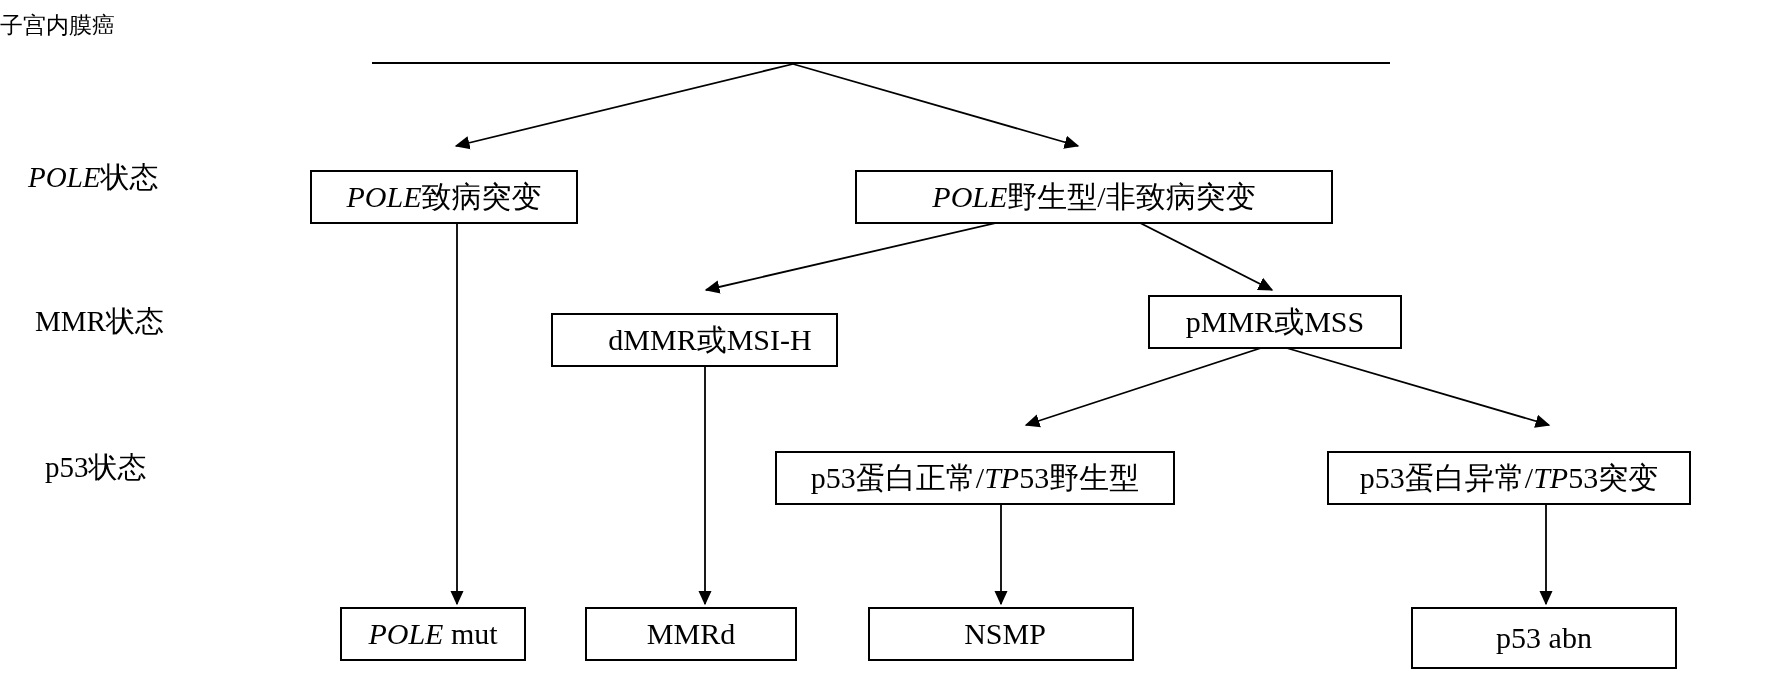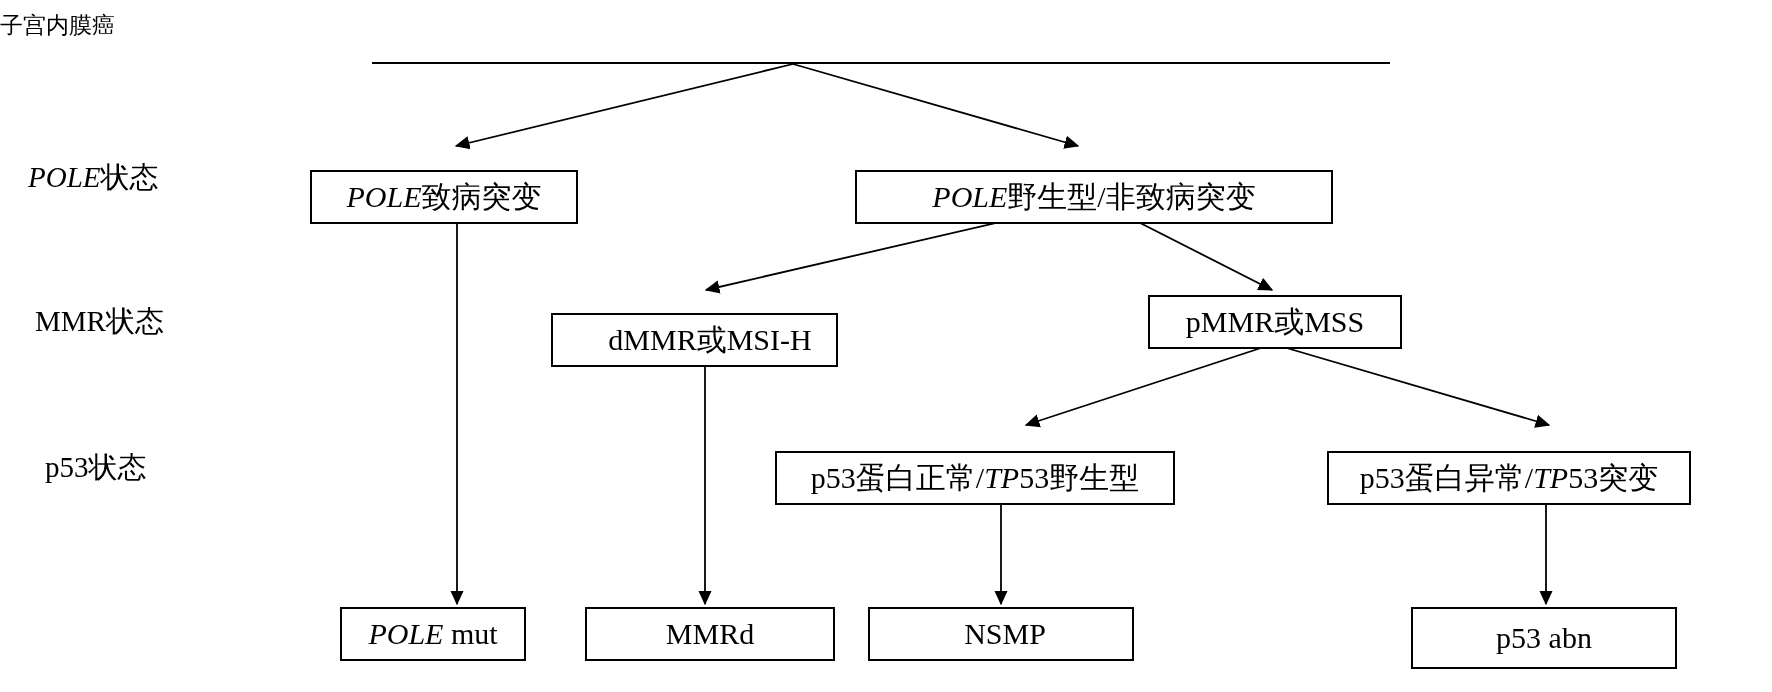--- a/index.html
+++ b/index.html
@@ -126,21 +126,21 @@
   </div>
 
   <div class="node-box" style="left:1327px; top:451px; width:364px; height:54px;">
     <span class="node-text"><span>p53蛋白异常/</span><span class="ital">TP</span><span>53突变</span></span>
   </div>
 
   <div class="node-box" style="left:320px; top:607px; width:186px; height:54px;margin-left:20px;">
     <span class="node-text"><span class="ital">POLE</span><span> mut</span></span>
   </div>
 
-  <div class="node-box" style="left:585px; top:607px; width:250px; height:54px;">
+  <div class="node-box" style="left:585px; top:607px; width:212px; height:54px;">
     <span class="node-text">MMRd</span>
   </div>
 
   <div class="node-box" style="left:868px; top:607px; width:266px; height:54px;padding-left:8px;">
     <span class="node-text">NSMP</span>
   </div>
 
   <div class="node-box" style="left:1411px; top:607px; width:266px; height:62px;">
     <span class="node-text">p53 abn</span>
   </div>

